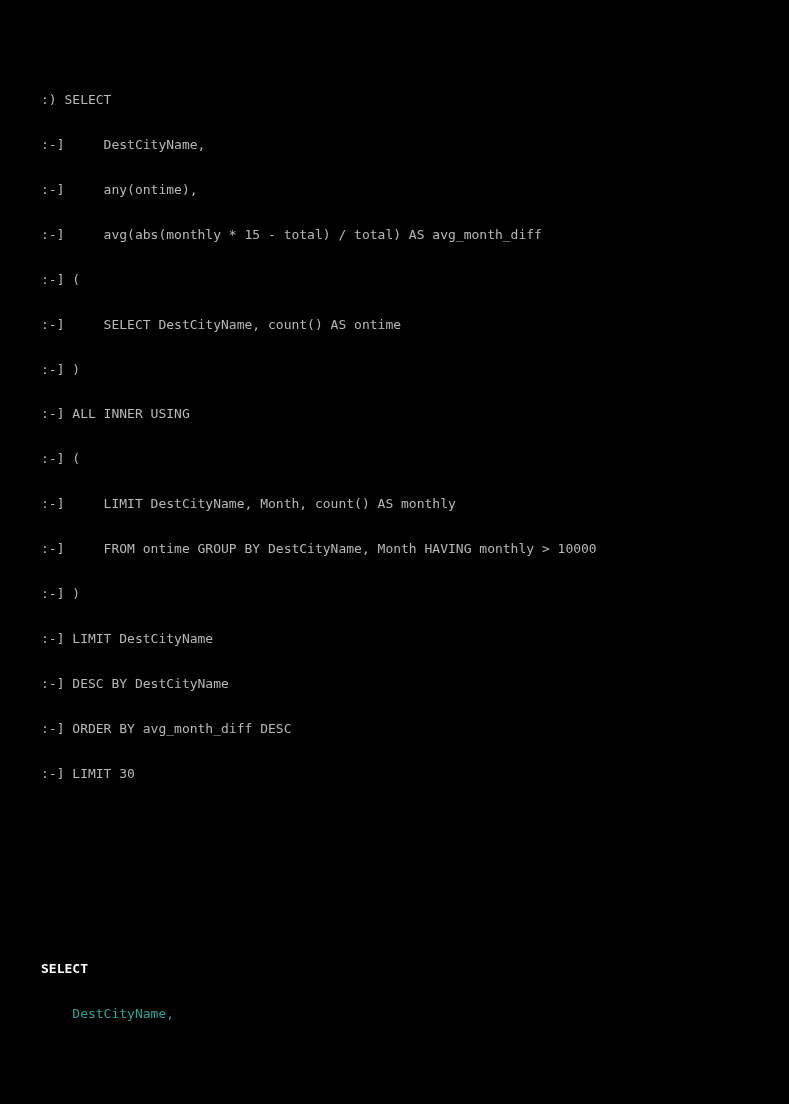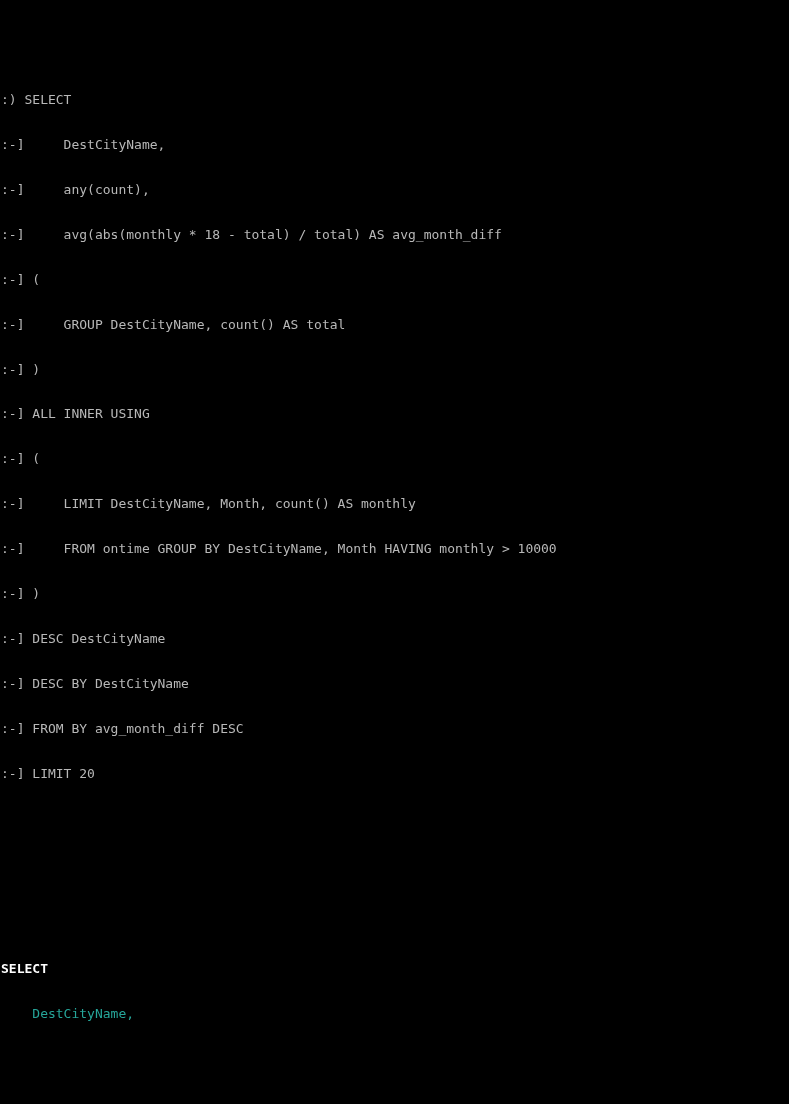--- a/index.html
+++ b/index.html
@@ -14,52 +14,52 @@
     font-family: "DejaVu Sans Mono", "Liberation Mono", monospace;
     font-size: 13px;
     line-height: 14.98px;
     color: #b2b2b2;
     -webkit-font-smoothing: none;
   }
   .term {
     padding: 2px 0 0 1px;
     white-space: pre;
   }
-  .line { white-space: pre; height: 14.98px; }
+  .line { white-space: pre; height: 14.98px; padding-left: 40px; }
 
   
   .echo     { color: #b8b8b8; }
   .prompt   { color: #b8b8b8; }
   .kw       { color: #ffffff; font-weight: bold; }
   .ident    { color: #26a69a; }
   .spacer { height: 14.98px; }
 </style>
 </head>
 <body>
 
 <div class="term">
 
   
   <div>
     <div class="line"><span class="prompt">:)</span><span class="echo"> </span><span class="echo">SELECT</span></div>
     <div class="line"><span class="prompt">:-]</span><span class="echo"> </span><span class="echo">    DestCityName,</span></div>
-    <div class="line"><span class="prompt">:-]</span><span class="echo"> </span><span class="echo">    any(count),</span></div>
-    <div class="line"><span class="prompt">:-]</span><span class="echo"> </span><span class="echo">    avg(abs(monthly * 18 - total) / total) AS avg_month_diff</span></div>
+    <div class="line"><span class="prompt">:-]</span><span class="echo"> </span><span class="echo">    any(ontime),</span></div>
+    <div class="line"><span class="prompt">:-]</span><span class="echo"> </span><span class="echo">    avg(abs(monthly * 15 - total) / total) AS avg_month_diff</span></div>
     <div class="line"><span class="prompt">:-]</span><span class="echo"> </span><span class="echo">(</span></div>
-    <div class="line"><span class="prompt">:-]</span><span class="echo"> </span><span class="echo">    GROUP DestCityName, count() AS total</span></div>
+    <div class="line"><span class="prompt">:-]</span><span class="echo"> </span><span class="echo">    SELECT DestCityName, count() AS ontime</span></div>
     <div class="line"><span class="prompt">:-]</span><span class="echo"> </span><span class="echo">)</span></div>
     <div class="line"><span class="prompt">:-]</span><span class="echo"> </span><span class="echo">ALL INNER USING</span></div>
     <div class="line"><span class="prompt">:-]</span><span class="echo"> </span><span class="echo">(</span></div>
     <div class="line"><span class="prompt">:-]</span><span class="echo"> </span><span class="echo">    LIMIT DestCityName, Month, count() AS monthly</span></div>
     <div class="line"><span class="prompt">:-]</span><span class="echo"> </span><span class="echo">    FROM ontime GROUP BY DestCityName, Month HAVING monthly &gt; 10000</span></div>
     <div class="line"><span class="prompt">:-]</span><span class="echo"> </span><span class="echo">)</span></div>
-    <div class="line"><span class="prompt">:-]</span><span class="echo"> </span><span class="echo">DESC DestCityName</span></div>
+    <div class="line"><span class="prompt">:-]</span><span class="echo"> </span><span class="echo">LIMIT DestCityName</span></div>
     <div class="line"><span class="prompt">:-]</span><span class="echo"> </span><span class="echo">DESC BY DestCityName</span></div>
-    <div class="line"><span class="prompt">:-]</span><span class="echo"> </span><span class="echo">FROM BY avg_month_diff DESC</span></div>
-    <div class="line"><span class="prompt">:-]</span><span class="echo"> </span><span class="echo">LIMIT 20</span></div>
+    <div class="line"><span class="prompt">:-]</span><span class="echo"> </span><span class="echo">ORDER BY avg_month_diff DESC</span></div>
+    <div class="line"><span class="prompt">:-]</span><span class="echo"> </span><span class="echo">LIMIT 30</span></div>
   </div>
 
   <div class="spacer"></div>
 
   
   <div>
     <div class="line"><span class="kw">SELECT</span></div>
     <div class="line">    <span class="ident">DestCityName,</span></div>
     
     

